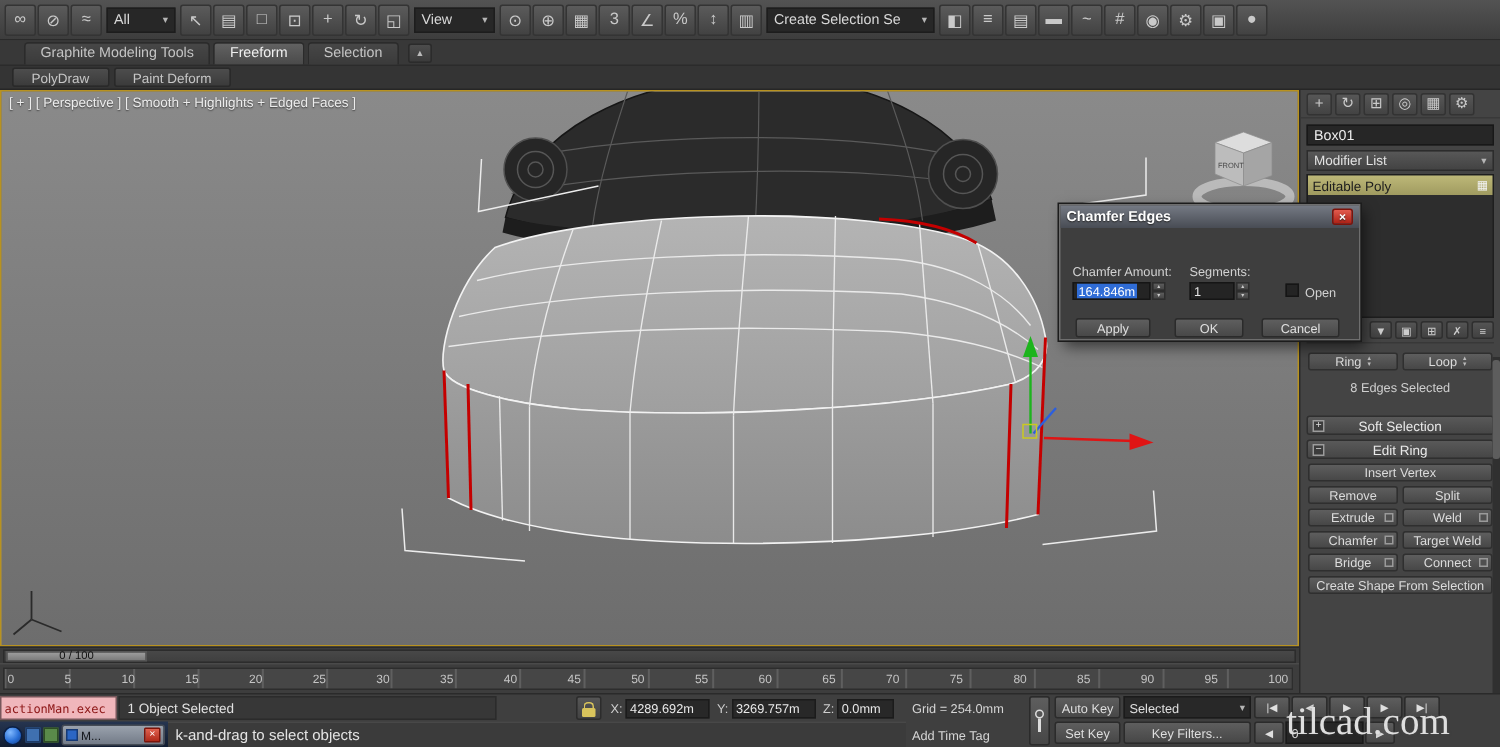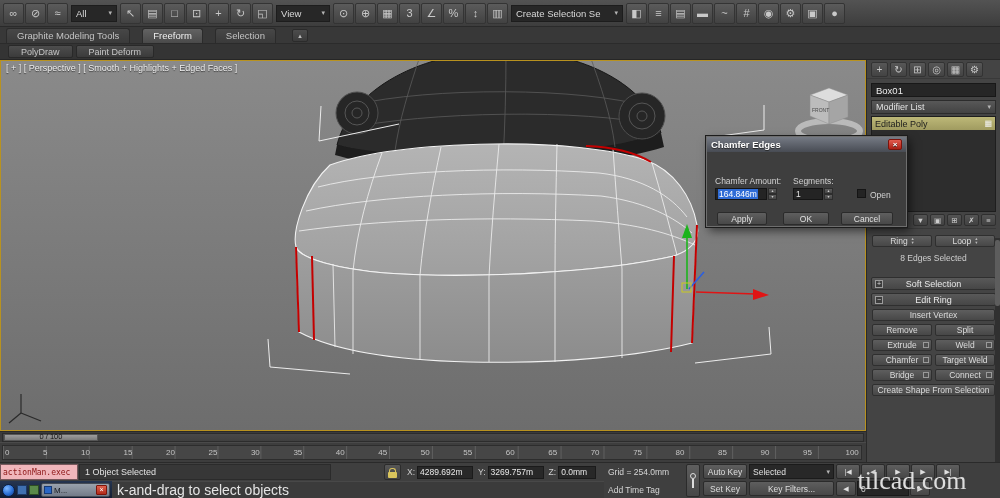--- a/index.html
+++ b/index.html
@@ -8,21 +8,21 @@
 .app{position:relative;width:1000px;height:498px;background:#444;overflow:hidden;color:#d6d6d6}
 
 
 .toolbar-main{position:absolute;left:0;top:0;width:1000px;height:27px;background:linear-gradient(#535353,#3d3d3d);border-bottom:1px solid #2a2a2a;display:flex;align-items:center;padding:0 3px;gap:1px}
 .tbseg{display:flex;gap:1px;flex:none}
 .tb-icon{width:21px;height:21px;flex:none;display:flex;align-items:center;justify-content:center;font-size:11px;color:#c9c9c9;background:linear-gradient(#5b5b5b,#424242);border:1px solid #343434;border-radius:2px}
 .tb-drop{height:17px;flex:none;background:#272727;border:1px solid #1d1d1d;color:#d9d9d9;font-size:9.5px;display:flex;align-items:center;padding:0 4px;gap:4px;margin:0 2px}
 .tb-drop .arr,.cp-modlist .arr,.seldrop .arr{margin-left:auto;font-size:7px;color:#b5b5b5}
 
 
-.ribbon-tabs{position:absolute;left:0;top:27px;width:1000px;height:17px;background:#383838;border-bottom:1px solid #2b2b2b;display:flex;align-items:flex-end;gap:12px;padding-left:6px}
+.ribbon-tabs{position:absolute;left:0;top:27px;width:1000px;height:17px;background:#383838;border-bottom:1px solid #2b2b2b;display:flex;align-items:flex-end;gap:2px;padding-left:16px}
 .rtab{height:15px;line-height:14px;padding:0 10px;font-size:9.5px;color:#c4c4c4;background:linear-gradient(#474747,#3a3a3a);border:1px solid #2b2b2b;border-bottom:none;border-radius:3px 3px 0 0}
 .rtab.active{background:linear-gradient(#626262,#4a4a4a);color:#efefef}
 .rtab-min{width:16px;height:13px;margin-left:4px;margin-bottom:1px;background:linear-gradient(#4c4c4c,#3b3b3b);border:1px solid #2b2b2b;border-radius:2px;font-size:7px;color:#bbb;text-align:center;line-height:12px}
 .ribbon-sub{position:absolute;left:0;top:44px;width:1000px;height:16px;background:#343434;border-bottom:1px solid #262626;display:flex;align-items:center;gap:3px;padding-left:8px}
 .rpanel{height:13px;line-height:12px;padding:0 12px;font-size:9px;color:#c6c6c6;background:linear-gradient(#4d4d4d,#3b3b3b);border:1px solid #292929;border-radius:2px}
 
 
 .viewport{position:absolute;left:0;top:60px;width:866px;height:371px;border:1px solid #b8921f;background:#7a7a7a;overflow:hidden}
 .vp-label{position:absolute;left:5px;top:2px;font-size:9px;color:#ededed;text-shadow:0 1px 1px #3a3a3a;z-index:3;white-space:nowrap}
 .viewport svg{position:absolute;left:0;top:0}
@@ -84,21 +84,21 @@
 .sel-status{position:absolute;left:79px;top:1px;width:252px;height:16px;background:#373737;border:1px solid #2b2b2b;color:#e2e2e2;display:flex;align-items:center;padding:0 5px;font-size:9px}
 .lock-btn{position:absolute;left:384px;top:1px;width:17px;height:16px;background:linear-gradient(#565656,#434343);border:1px solid #2c2c2c;border-radius:2px;display:flex;justify-content:center}
 .padlock{position:relative;width:9px;height:6px;background:#d9c45c;border-radius:1px;margin-top:7px}
 .padlock::before{content:"";position:absolute;left:1px;top:-4px;width:5px;height:4px;border:1.5px solid #d9c45c;border-bottom:none;border-radius:3px 3px 0 0}
 .coords{position:absolute;left:404px;top:1px;height:16px;display:flex;align-items:center;gap:2px}
 .clab{font-size:8.5px;color:#cfcfcf;margin-left:3px}
 .cfield{width:56px;height:13px;background:#282828;border:1px solid #1b1b1b;font-size:8.5px;color:#e8e8e8;display:flex;align-items:center;padding:0 2px;overflow:hidden}
 .cfield.z{width:38px}
 .grid-label{position:absolute;left:608px;top:4px;font-size:8.5px;color:#d6d6d6;white-space:nowrap}
 .timetag{position:absolute;left:608px;top:22px;font-size:8.5px;color:#d6d6d6;white-space:nowrap}
-.prompt{position:absolute;left:112px;top:18px;width:492px;height:17px;background:#3b3b3b;border-top:1px solid #484848;display:flex;align-items:center;padding:0 5px;font-size:14px;color:#e4e4e4}
+.prompt{position:absolute;left:112px;top:18px;width:492px;height:17px;background:#3b3b3b;border-top:1px solid #484848;display:flex;align-items:center;padding:0 5px;font-size:10px;color:#e4e4e4}
 .sbtn{background:linear-gradient(#5e5e5e,#474747);border:1px solid #2b2b2b;border-radius:2px;color:#dfdfdf;display:flex;align-items:center;justify-content:center}
 .bigkey{position:absolute;left:686px;top:1px;width:14px;height:33px}
 .keyicon{width:6px;height:6px;border:1.5px solid #dcdcdc;border-radius:50%;position:relative;margin-bottom:9px}
 .keyicon::after{content:"";position:absolute;left:1px;top:5px;width:1.5px;height:9px;background:#dcdcdc}
 .autokey{position:absolute;left:703px;top:1px;width:44px;height:15px;font-size:8.5px}
 .setkey{position:absolute;left:703px;top:18px;width:44px;height:15px;font-size:8.5px}
 .seldrop{position:absolute;left:749px;top:1px;width:85px;height:15px;background:#282828;border:1px solid #1b1b1b;display:flex;align-items:center;padding:0 3px;font-size:8.5px;color:#e0e0e0}
 .keyfilters{position:absolute;left:749px;top:18px;width:85px;height:15px;font-size:8.5px}
 .playback1{position:absolute;left:836px;top:1px;display:flex;gap:1px}
 .playback2{position:absolute;left:836px;top:18px;display:flex;gap:1px}

